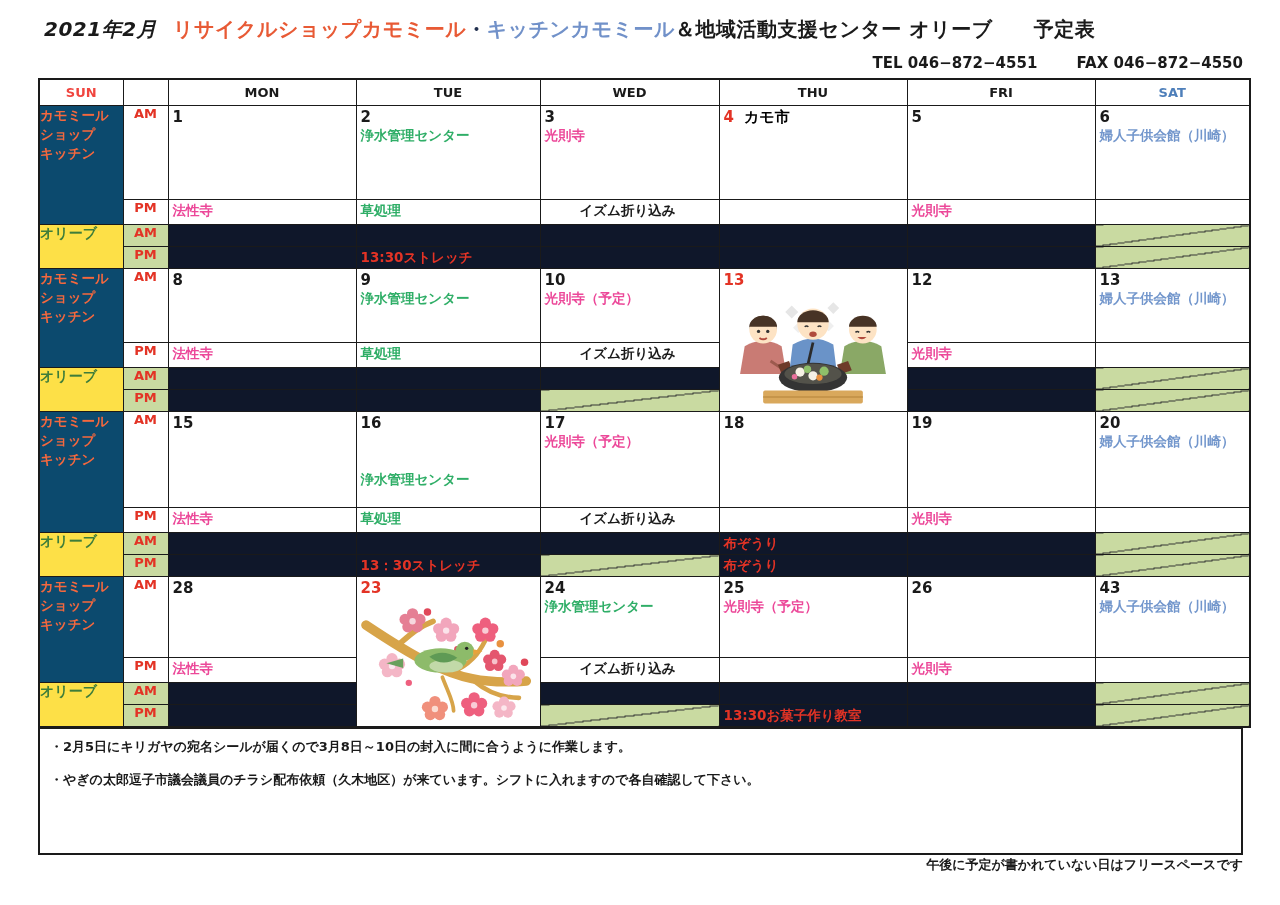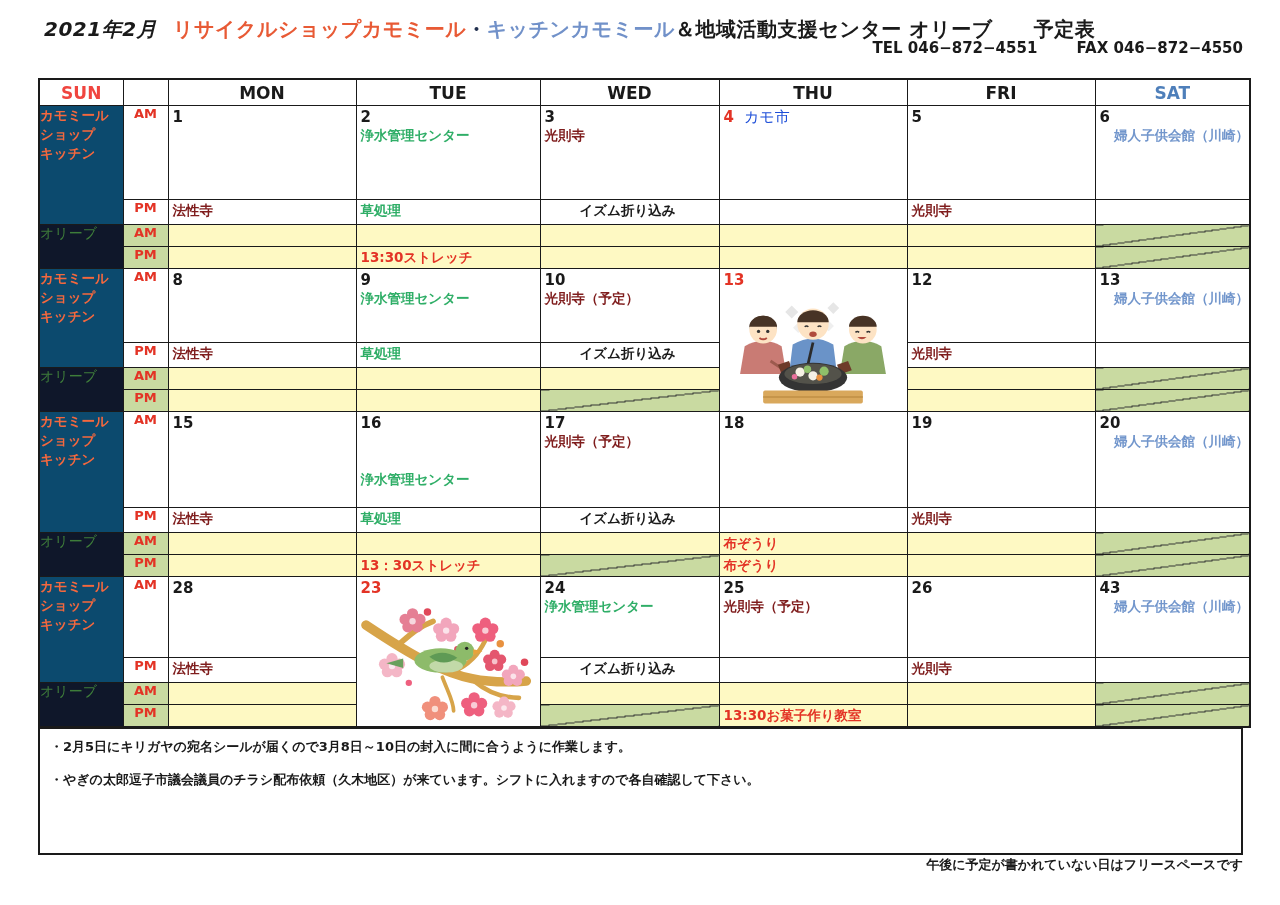--- a/index.html
+++ b/index.html
@@ -8,49 +8,49 @@
     font-family:"DejaVu Sans","Liberation Sans",sans-serif;
     color:#1a1a1a;overflow:hidden;
   }
   
   .page-title{position:absolute;left:44px;top:16px;font-size:20px;font-weight:bold;white-space:nowrap;letter-spacing:0.5px;}
   .t-date{margin-right:16px;font-style:italic;}
   .t-recycle{color:#e85a35;}
   .t-dot{color:#22304f;}
   .t-kitchen{color:#7191c9;}
   .t-rest{color:#1a1a1a;}
-  .telfax{position:absolute;top:39px;right:37px;font-size:15px;font-weight:bold;white-space:nowrap;}
+  .telfax{position:absolute;top:54px;right:37px;font-size:15px;font-weight:bold;white-space:nowrap;}
   .telfax span{margin-left:34px;}
   .telfax span:first-child{margin-left:0;}
   
   table.cal{
     position:absolute;left:38px;top:78px;border-collapse:collapse;table-layout:fixed;
     border:2px solid #1a1a1a;
   }
   table.cal td,table.cal th{border:1.5px solid #1a1a1a;padding:0;overflow:hidden;vertical-align:top;}
-  table.cal th{height:25px;font-size:17px;font-weight:bold;text-align:center;vertical-align:middle;background:#fff;}
+  table.cal th{height:25px;font-size:13px;font-weight:bold;text-align:center;vertical-align:middle;background:#fff;}
   th.h-sun{color:#f0453f;}
   th.h-sat{color:#4e7fba;}
   .label-cham{vertical-align:middle;padding-left:6px;color:#f4683e;font-size:13.5px;font-weight:bold;line-height:1.4;background:#0c4a6e;}
-  .label-olive{vertical-align:middle;padding-left:6px;color:#3e7d3a;font-size:14px;font-weight:normal;background:#0f172a;}
+  .label-olive{vertical-align:middle;padding-left:6px;color:#3e7d3a;font-size:14px;font-weight:bold;background:#fde047;}
   td.ampm{vertical-align:middle;text-align:center;color:#e33325;font-size:13px;font-weight:bold;background:#fff;}
   td.ampm.olive-bg{background:#c9daa1;}
   td.day-cell,td.pm-cell{background:#fff;}
   td.pm-cell{vertical-align:middle;}
   .daynum{display:inline-block;font-size:15px;font-weight:bold;padding:2px 0 0 4px;color:#1a1a1a;}
   .daynum.red{color:#e33325;}
-  .daynote{font-size:15px;font-weight:normal;margin-left:10px;color:#1d4ed8;}
+  .daynote{font-size:15px;font-weight:bold;margin-left:10px;color:#000000;}
   .event{font-size:13.5px;font-weight:bold;padding-left:4px;line-height:1.45;}
   .event.low{margin-top:38px;}
-  .c-purple{color:#7f1d1d;}
+  .c-purple{color:#ec4899;}
   .c-green{color:#2fae67;}
   .c-black{color:#1a1a1a;margin-left:35px;}
-  .c-blue{color:#7296cc;text-align:right;}
+  .c-blue{color:#7296cc;}
   .c-red{color:#e33325;}
-  td.olive-cell{background:#fef9c3;vertical-align:middle;}
+  td.olive-cell{background:#0f172a;vertical-align:middle;}
   td.olive-cell .event{line-height:1.2;}
   td.diag{
     background-color:#c9daa1;
     background-image:linear-gradient(to bottom right,transparent 48.7%,#333 48.7%,#333 51.3%,transparent 51.3%);
   }
   td.clipart-cell{background:#fff;vertical-align:top;position:relative;}
   td.clipart-cell svg{display:block;margin:0 auto;}
   
   .notes-box{
     position:absolute;left:38px;top:727px;width:1205px;height:128px;

